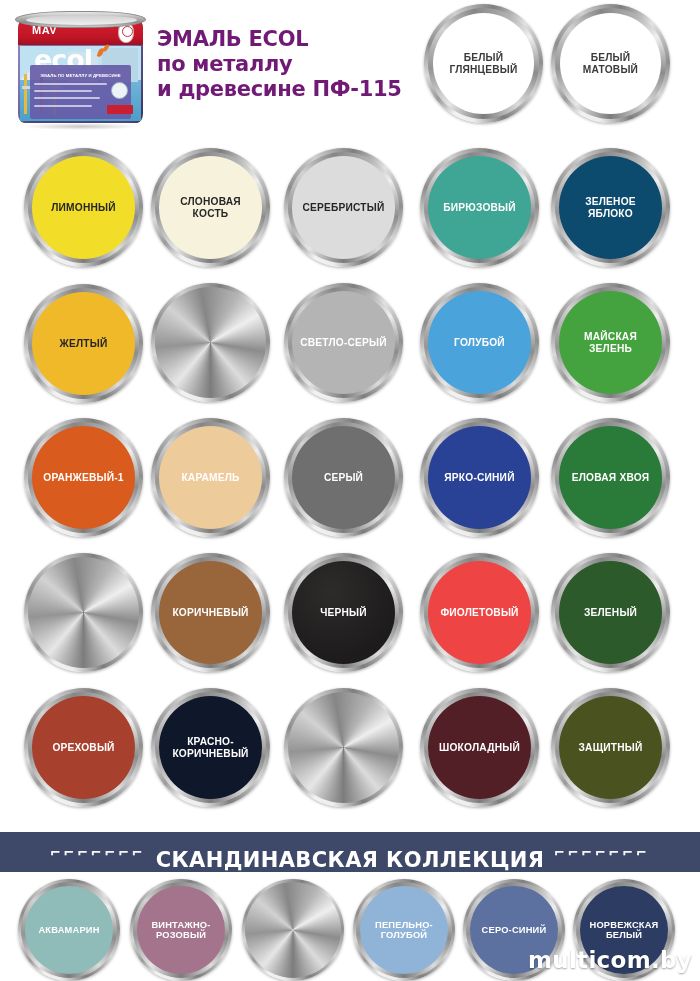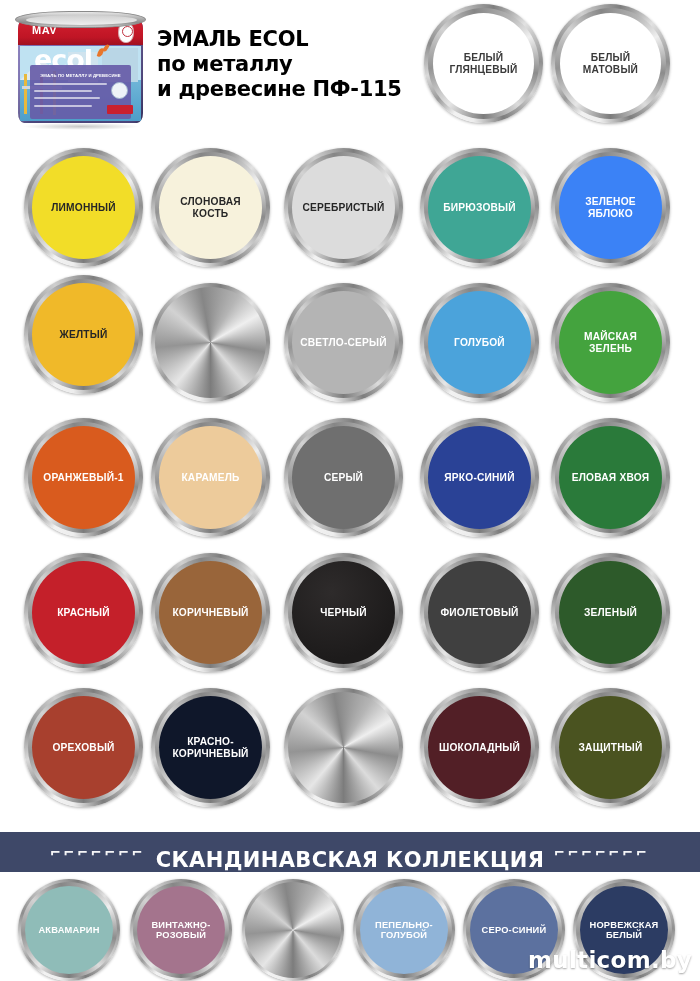--- a/index.html
+++ b/index.html
@@ -99,21 +99,21 @@
   }
   .can-shadow{
     position:absolute; left:8px; top:118px; width:118px; height:7px;
     background: radial-gradient(ellipse at center, rgba(0,0,0,.22), rgba(0,0,0,0) 70%);
   }
 
   
   #headline{
     position:absolute; left:157px; top:27px; width:260px;
     font-family:"DejaVu Sans", sans-serif;
-    font-weight:bold; font-size:21px; line-height:25px; color:#000000;
+    font-weight:bold; font-size:21px; line-height:25px; color:#701a75;
     letter-spacing:-.3px;
   }
 
   
   .swatch { position:absolute; }
   .ring {
     position:absolute; inset:0; border-radius:50%;
     background: conic-gradient(from 210deg,
       #f2f2f2 0deg, #9a9a9a 22deg, #d9d9d9 48deg, #8d8d8d 80deg,
       #cfcfcf 120deg, #7e7e7e 160deg, #e2e2e2 196deg, #8f8f8f 238deg,
@@ -273,25 +273,25 @@
       <div class="swatch g" style="left: 420px; top: 148px;">
         <div class="ring"></div>
         <div class="ring2"></div>
         <div class="fill" style="background: rgb(63, 166, 149); color: rgb(255, 255, 255); text-align: right;">
           <span class="lbl">БИРЮЗОВЫЙ</span>
         </div>
       </div>
       <div class="swatch g" style="left: 551px; top: 148px;">
         <div class="ring"></div>
         <div class="ring2"></div>
-        <div class="fill" style="background: #3b82f6; color: rgb(255, 255, 255);">
+        <div class="fill" style="background: #0c4a6e; color: rgb(255, 255, 255);">
           <span class="lbl">ЗЕЛЕНОЕ ЯБЛОКО</span>
         </div>
       </div>
-      <div class="swatch g" style="left: 24px; top: 275px;">
+      <div class="swatch g" style="left: 24px; top: 284px;">
         <div class="ring"></div>
         <div class="ring2"></div>
         <div class="fill" style="background: rgb(240, 185, 41); color: rgb(38, 38, 38);">
           <span class="lbl">ЖЕЛТЫЙ</span>
         </div>
       </div>
       <div class="swatch g" style="left: 151px; top: 283px;">
         <div class="ring"></div>
         <div class="ring2"></div>
       </div>
@@ -347,42 +347,39 @@
       <div class="swatch g" style="left: 551px; top: 418px;">
         <div class="ring"></div>
         <div class="ring2"></div>
         <div class="fill" style="background: rgb(42, 122, 58); color: rgb(255, 255, 255);">
           <span class="lbl">ЕЛОВАЯ ХВОЯ</span>
         </div>
       </div>
       <div class="swatch g" style="left: 24px; top: 553px;">
         <div class="ring"></div>
         <div class="ring2"></div>
-        <div class="fill" style="background: rgb(196, 32, 42); color: rgb(255, 255, 255);">
-          <span class="lbl">КРАСНЫЙ</span>
-        </div>
       </div>
       <div class="swatch g" style="left: 151px; top: 553px;">
         <div class="ring"></div>
         <div class="ring2"></div>
         <div class="fill" style="background: rgb(153, 101, 58); color: rgb(255, 255, 255);">
           <span class="lbl">КОРИЧНЕВЫЙ</span>
         </div>
       </div>
       <div class="swatch g" style="left: 284px; top: 553px;">
         <div class="ring"></div>
         <div class="ring2"></div>
         <div class="fill" style="background: radial-gradient(circle at 38% 30%, rgb(46, 43, 43) 0%, rgb(29, 27, 27) 70%); color: rgb(255, 255, 255);">
           <span class="lbl">ЧЕРНЫЙ</span>
         </div>
       </div>
       <div class="swatch g" style="left: 420px; top: 553px;">
         <div class="ring"></div>
         <div class="ring2"></div>
-        <div class="fill" style="background: #404040; color: rgb(255, 255, 255);">
+        <div class="fill" style="background: #ef4444; color: rgb(255, 255, 255);">
           <span class="lbl">ФИОЛЕТОВЫЙ</span>
         </div>
       </div>
       <div class="swatch g" style="left: 551px; top: 553px;">
         <div class="ring"></div>
         <div class="ring2"></div>
         <div class="fill" style="background: rgb(45, 90, 42); color: rgb(255, 255, 255);">
           <span class="lbl">ЗЕЛЕНЫЙ</span>
         </div>
       </div>

